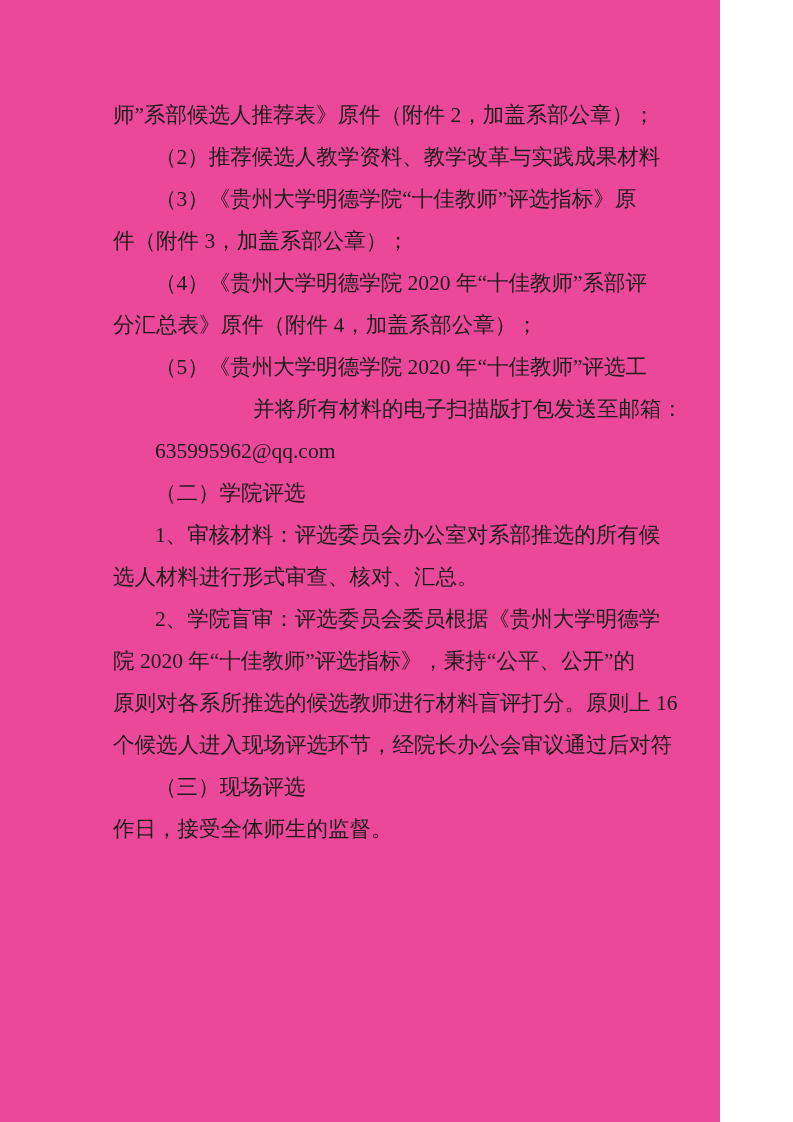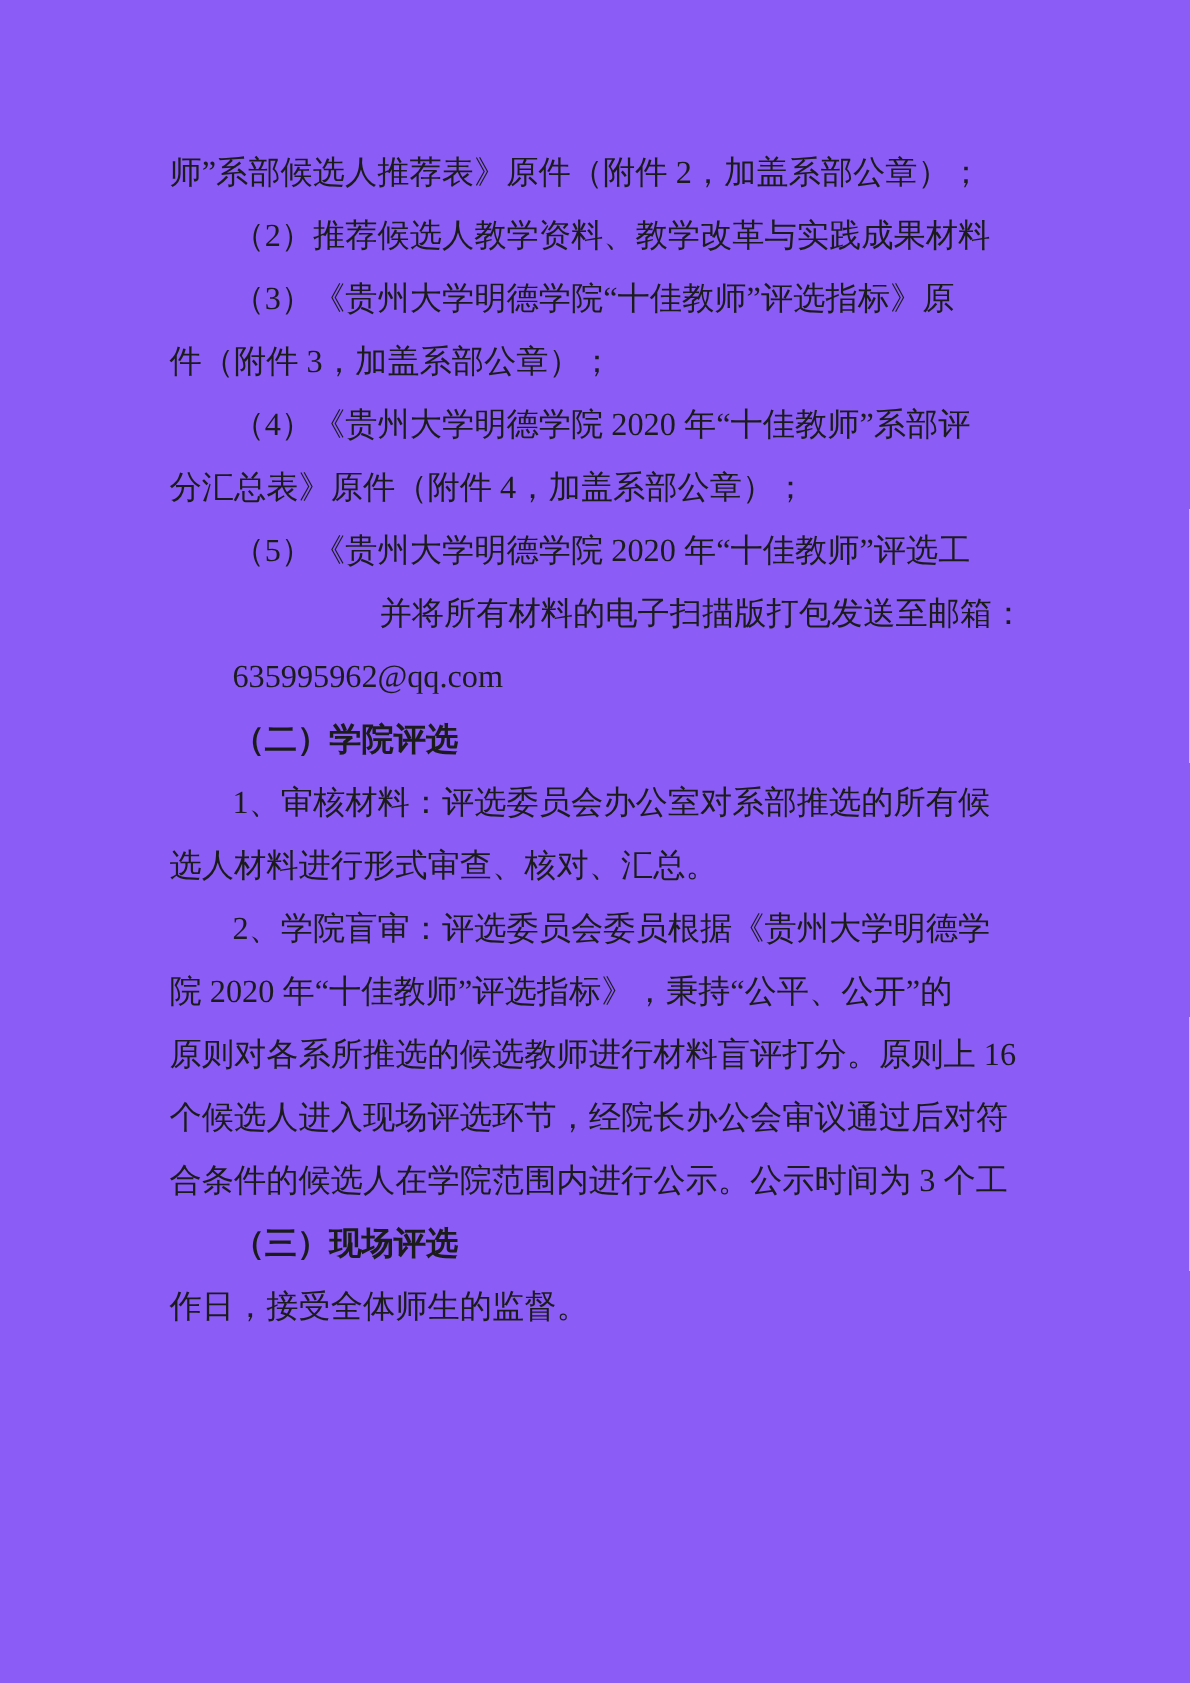--- a/index.html
+++ b/index.html
@@ -2,23 +2,23 @@
 <html><head>
 <meta charset="utf-8">
 <style>
   html, body {
     margin: 0;
     padding: 0;
     background: #ffffff;
   }
   .page {
     position: relative;
-    width: 793px;
+    width: 720px;
     height: 1122px;
-    background: #8b5cf6;
+    background: #ec4899;
     overflow: hidden;
     font-family: "Liberation Serif", "DejaVu Serif", serif;
   }
   .doc {
     position: absolute;
     left: 113px;
     top: 94px;
     width: 570px;
     color: #1b1b1b;
     font-size: 21.5px;
@@ -29,21 +29,21 @@
     height: 42px;
   }
   .line.indent {
     text-indent: 1.95em;
   }
   .line.indent-more {
     text-indent: 2.3em;
     text-align: right;
   }
   .line.heading {
-    font-weight: 700;
+    font-weight: 400;
   }
 </style>
 </head>
 <body>
 
 <div class="page">
   <div class="doc">
     <div class="line">师”系部候选人推荐表》原件（附件 2，加盖系部公章）；</div>
     <div class="line indent">（2）推荐候选人教学资料、教学改革与实践成果材料</div>
     <div class="line indent">（3）《贵州大学明德学院“十佳教师”评选指标》原</div>
@@ -53,17 +53,16 @@
     <div class="line indent">（5）《贵州大学明德学院 2020 年“十佳教师”评选工</div>
     <div class="line indent-more">并将所有材料的电子扫描版打包发送至邮箱：</div>
     <div class="line indent">635995962@qq.com</div>
     <div class="line indent heading">（二）学院评选</div>
     <div class="line indent">1、审核材料：评选委员会办公室对系部推选的所有候</div>
     <div class="line">选人材料进行形式审查、核对、汇总。</div>
     <div class="line indent">2、学院盲审：评选委员会委员根据《贵州大学明德学</div>
     <div class="line">院 2020 年“十佳教师”评选指标》，秉持“公平、公开”的</div>
     <div class="line">原则对各系所推选的候选教师进行材料盲评打分。原则上 16</div>
     <div class="line">个候选人进入现场评选环节，经院长办公会审议通过后对符</div>
-    <div class="line">合条件的候选人在学院范围内进行公示。公示时间为 3 个工</div>
     <div class="line indent heading">（三）现场评选</div>
     <div class="line">作日，接受全体师生的监督。</div>
   </div>
 </div>
 
 </body></html>

